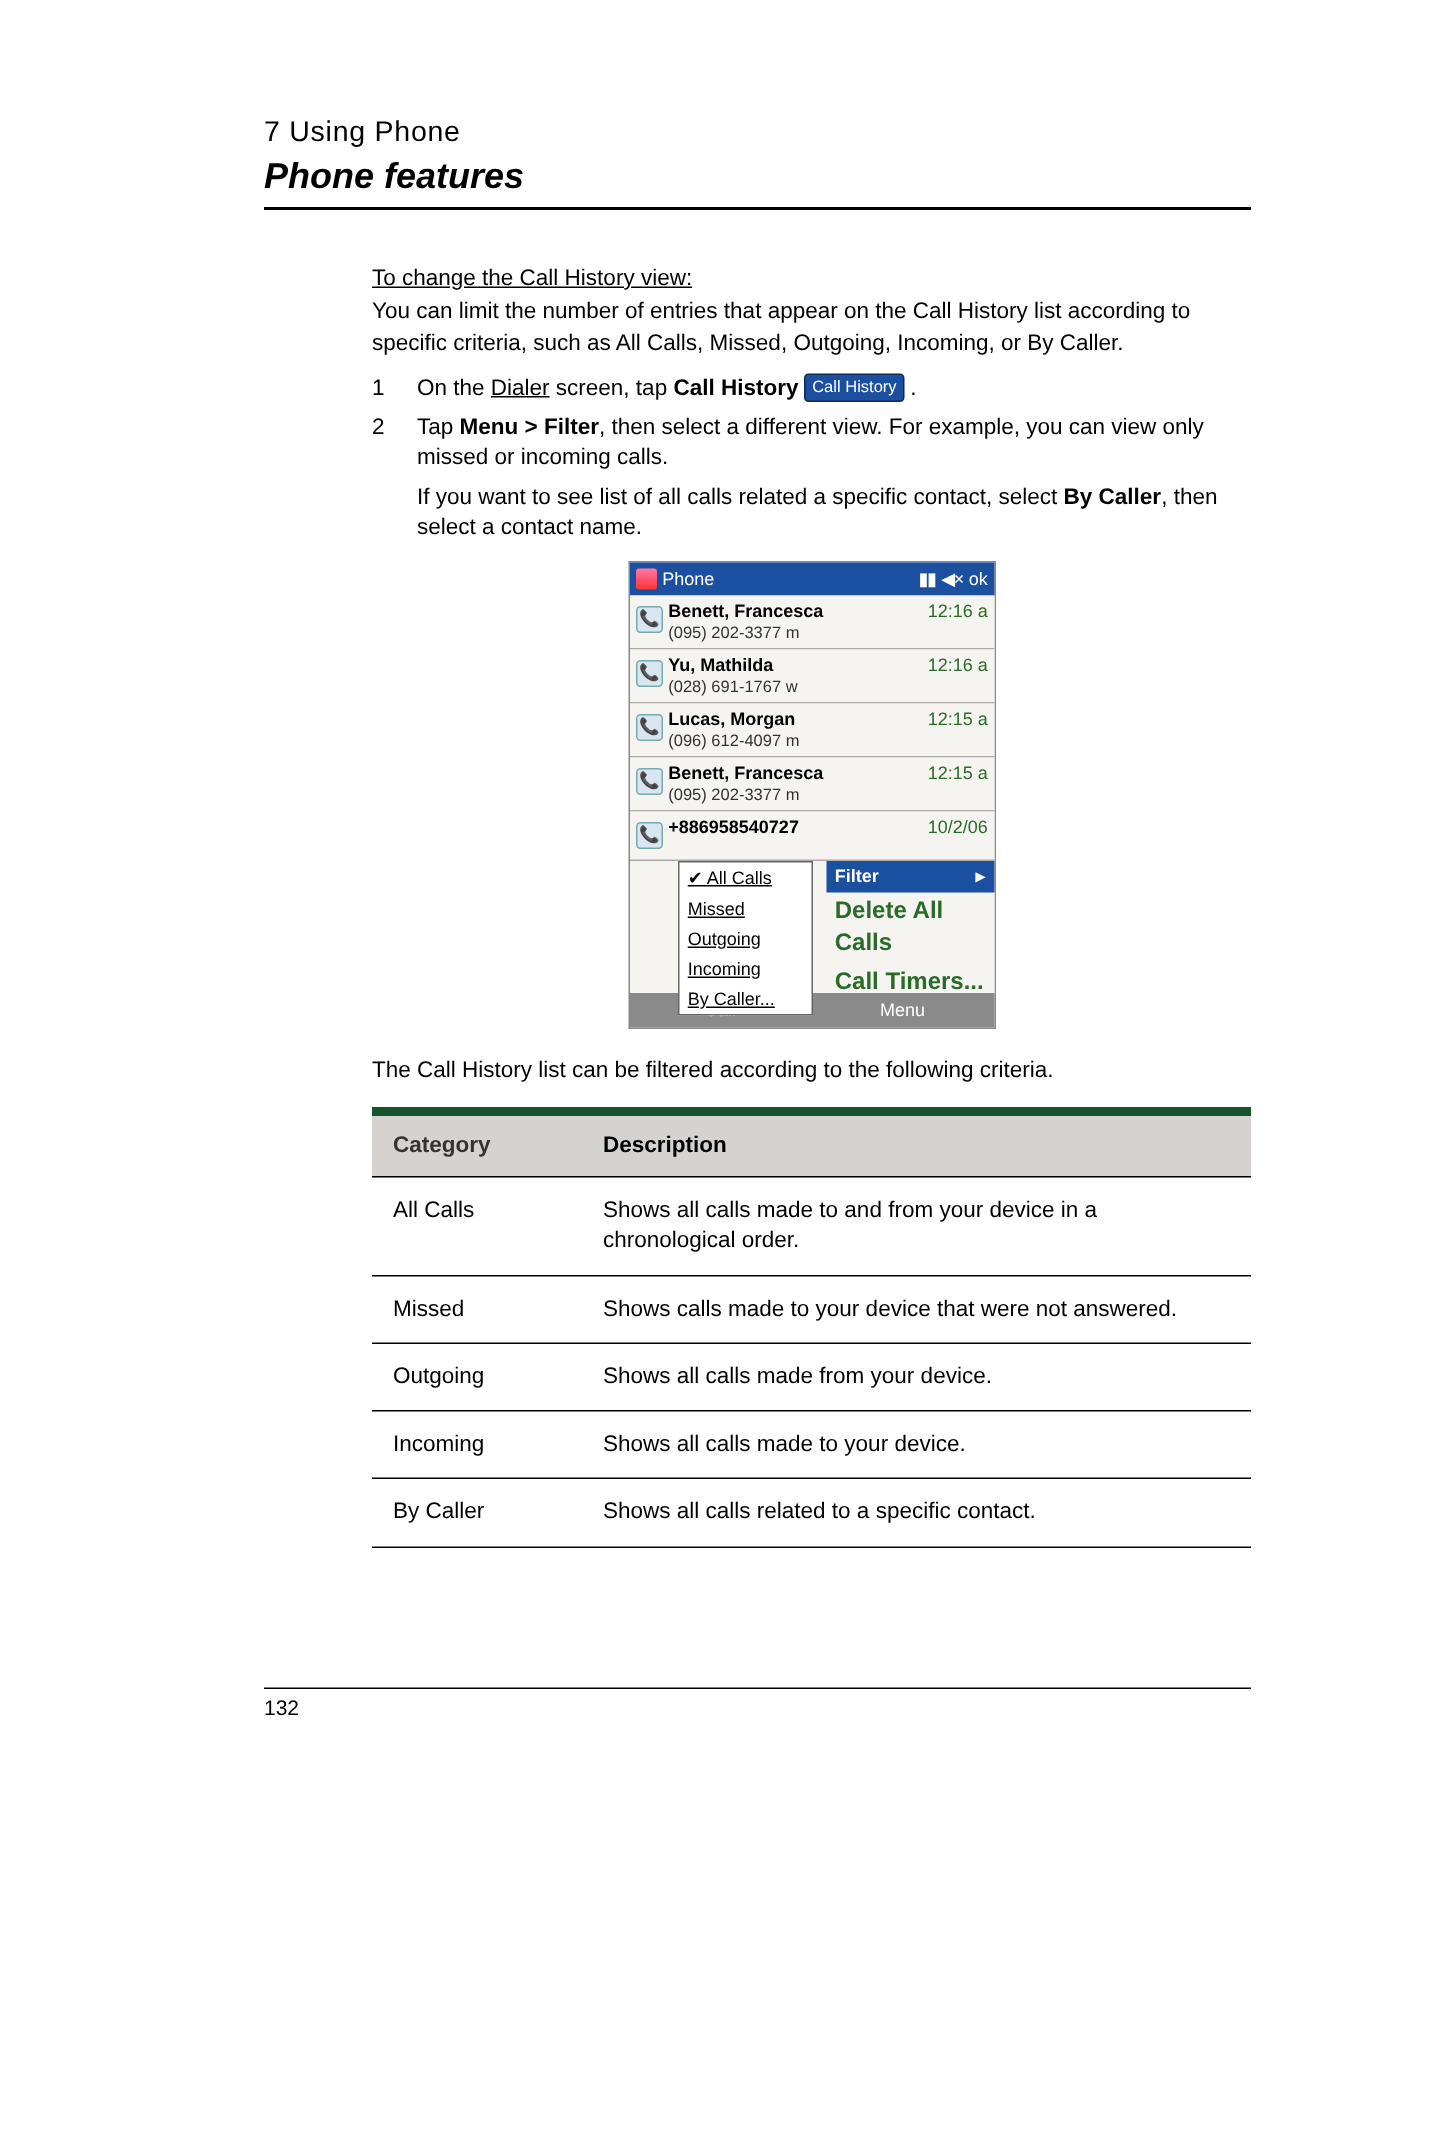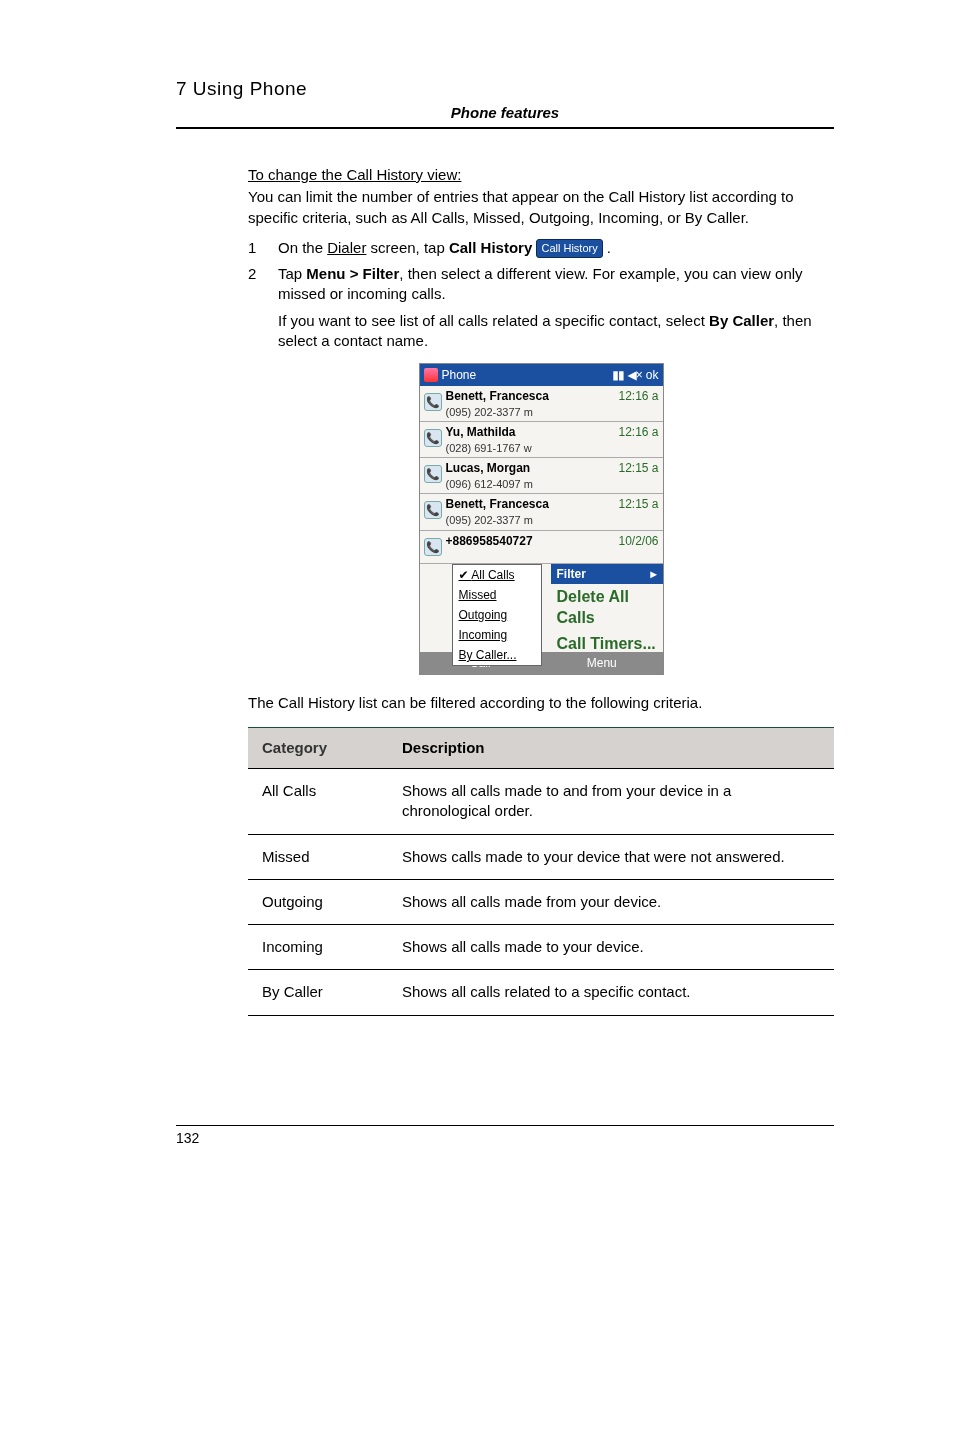--- a/index.html
+++ b/index.html
@@ -1,20 +1,20 @@
 <!DOCTYPE html>
 <html><head>
 <meta charset="utf-8">
 <style>
   * { box-sizing: border-box; margin: 0; padding: 0; }
   html, body { width: 954px; height: 1430px; background: #fff; font-family: Arial, Helvetica, sans-serif; color: #000; }
   .page { width: 954px; height: 1186px; padding: 78px 120px 40px 176px; position: relative; }
 
   .chapter { font-size: 19px; letter-spacing: 0.5px; }
-  .section { font-weight: bold; font-style: italic; font-size: 15px; margin-top: 4px; text-align: center; }
+  .section { font-weight: bold; font-style: italic; font-size: 24px; margin-top: 4px; }
   .hr-heavy { border: none; border-top: 2.5px solid #000; margin-top: 6px; }
 
   .bodycol { margin-left: 72px; margin-top: 36px; font-size: 15px; line-height: 1.35; }
 
   .subhead { text-decoration: underline; font-size: 15px; margin-bottom: 2px; }
   .para { margin-bottom: 10px; }
 
   ol.steps { list-style: none; padding: 0; margin-top: 8px; }
   ol.steps > li { display: flex; margin-bottom: 6px; }
   ol.steps > li .num { width: 30px; flex: 0 0 30px; }
@@ -56,21 +56,21 @@
   .shot-bottom div { flex: 1; text-align: center; padding: 3px 0; font-weight: normal; }
 
   .caption { margin-top: 4px; margin-bottom: 14px; }
 
   table.filter { width: 100%; border-collapse: collapse; font-size: 15px; }
   table.filter thead th { background: #d6d2cf; text-align: left; padding: 10px 14px; font-size: 15px; }
   table.filter thead th:first-child { width: 140px; color: #333; }
   table.filter tbody td { padding: 12px 14px; border-bottom: 1px solid #000; vertical-align: top; }
   table.filter tbody tr:last-child td { border-bottom: 1px solid #000; }
   table.filter thead th { border-bottom: 1px solid #000; }
-  table.filter { border-top: 1px solid #14532d; }
+  table.filter { border-top: 6px solid #14532d; }
 
   .footer { position: absolute; left: 176px; bottom: 40px; right: 120px; }
   .footer .ln { border-top: 1px solid #000; margin-bottom: 4px; }
   .footer .pn { font-size: 14px; }
 </style>
 </head>
 <body>
 
 <div class="page">
 

